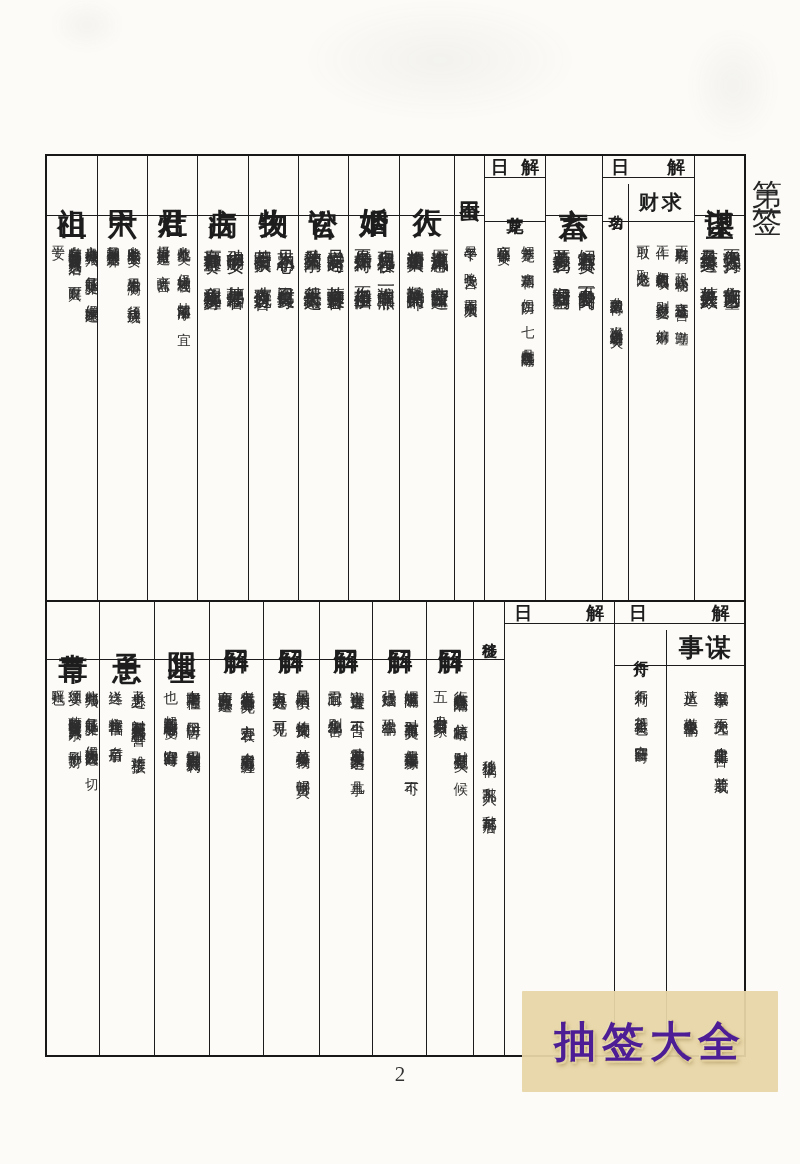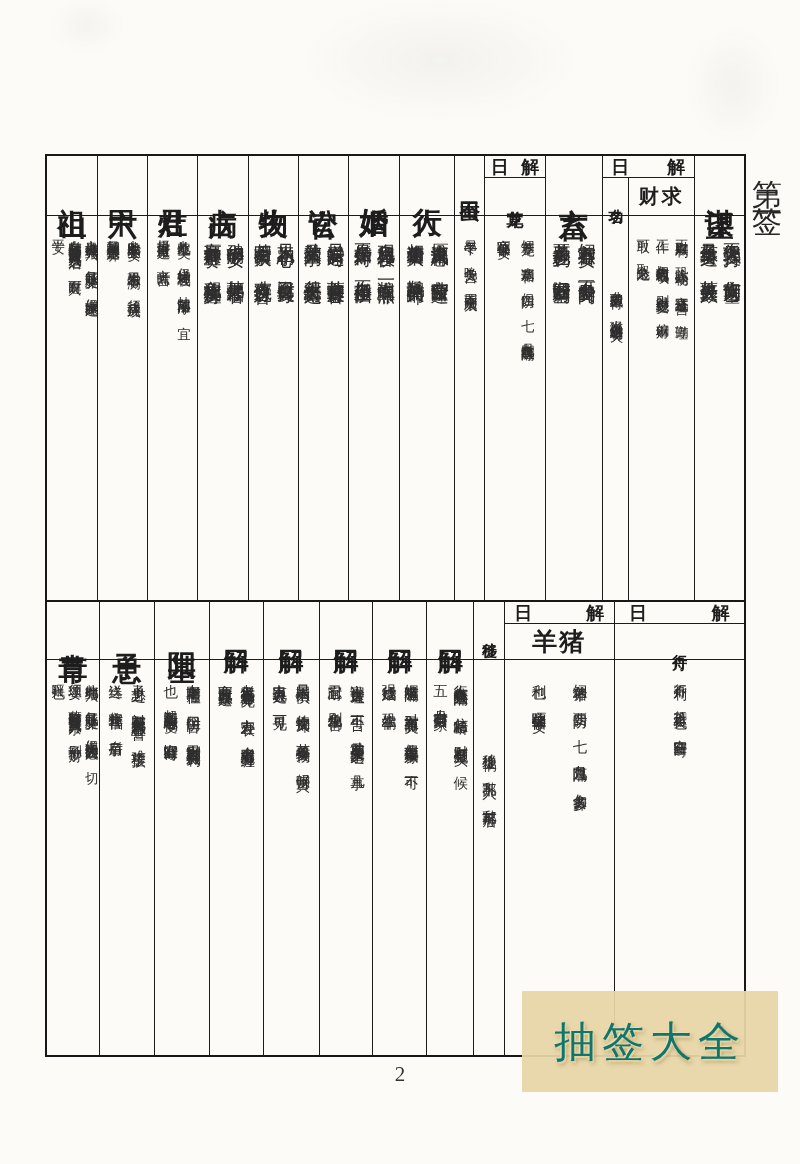--- a/index.html
+++ b/index.html
@@ -22,21 +22,21 @@
   .sheet {
     position:absolute; left:45px; top:154px; width:701px; height:903px;
     border: 2.4px solid #181818; background: #fcfbf7;
     display:flex; flex-direction:column;
   }
   .band { display:flex; flex-direction:row-reverse; width:100%; }
   .band-top { height:446px; border-bottom: 2.4px solid #181818; }
   .band-bot { flex:1; }
 
   .col, .subcol { display:flex; flex-direction:column; min-width:0; }
-  .col { border-left: 1.5px solid #1c1c1c; flex-grow:1; flex-shrink:1; }
+  .col { border-left: 1.5px solid #1c1c1c; flex-grow:1; flex-shrink:1;gap:6px; }
   .band .col:last-child { border-left: none; }
   .subcol { border-left: 1.5px solid #1c1c1c; flex-grow:1; }
   .gbody .subcol:last-child { border-left: none; }
 
   .head {
     display:flex; align-items:center; justify-content:center;
     border-bottom: 1.5px solid #1c1c1c; flex-shrink:0;
     font-weight: 700; color:#1d1d1d;
   }
   .band-top .head { height: 60px; }
@@ -80,22 +80,22 @@
   .pad-name { padding-top: 64px; }
   .pad-yixi { padding-top: 82px; }
 
   .watermark {
     position:absolute; left:522px; top:991px; width:256px; height:101px;
     background: rgba(232,214,166,.94); z-index:5;
     display:flex; align-items:center; justify-content:center;
     border-radius:1px;
   }
   .watermark .wm-text {
-    font-size: 42px; font-weight: 400; letter-spacing: 6px;
-    color: #0f766e;
+    font-size: 42px; font-weight: 700; letter-spacing: 6px;
+    color: #4c1d95;
     text-shadow: 1.5px 1.5px 0 #e3d2a0, -1.5px -1.5px 0 #e8dcb2,
                  2px 3px 4px rgba(125,95,35,.5), 0 0 1px #8a6f33;
   }
   .page-num {
     position:absolute; left:380px; top:1062px; width:40px; text-align:center;
     font-size: 21px; color:#333;
   }
 </style>
 </head>
 <body>
@@ -237,41 +237,41 @@
 
   </div>
 
   <div class="band band-bot">
 
     <div class="col group" style="flex-basis:133px">
       <div class="ghead sp-xl">
           <span>日解</span>
         </div>
       <div class="gbody">
+        <div class="subcol" style="flex-basis:53px">
+          <div class="head h-pair">事谋</div>
+          <div class="body f-md">
+            <div class="vline">混杂谋事 不凭天理 定生是非口舌 若要成</div>
+            <div class="vline">从正道 做事免生祸非</div>
+          </div>
+        </div>
         <div class="subcol" style="flex-basis:27px">
           <div class="head head-v h-sm">行舟</div>
           <div class="body f-sm">
             <div class="vline">行舟不利 若行之恐失也 宜守旧待时</div>
           </div>
         </div>
       </div>
     </div>
 
     <div class="col group" style="flex-basis:112px">
       <div class="ghead sp-lg">
           <span>日解</span>
         </div>
       <div class="gbody">
-        <div class="subcol" style="flex-basis:57px">
-          <div class="head h-pair">羊猪</div>
-          <div class="body f-md">
-            <div class="vline">饲养猪羊 要防四 七 九月阻隔 勿贪养多</div>
-            <div class="vline">利也 宜吓伯公保佑平安</div>
-          </div>
-        </div>
       </div>
     </div>
 
     <div class="col" style="flex-basis:31px">
       <div class="head head-v h-sm">移徙</div>
       <div class="body f-md pad-yixi">
         <div class="vline">移徙生祸 乱邦不入 乱邦不可居</div>
       </div>
     </div>
 

